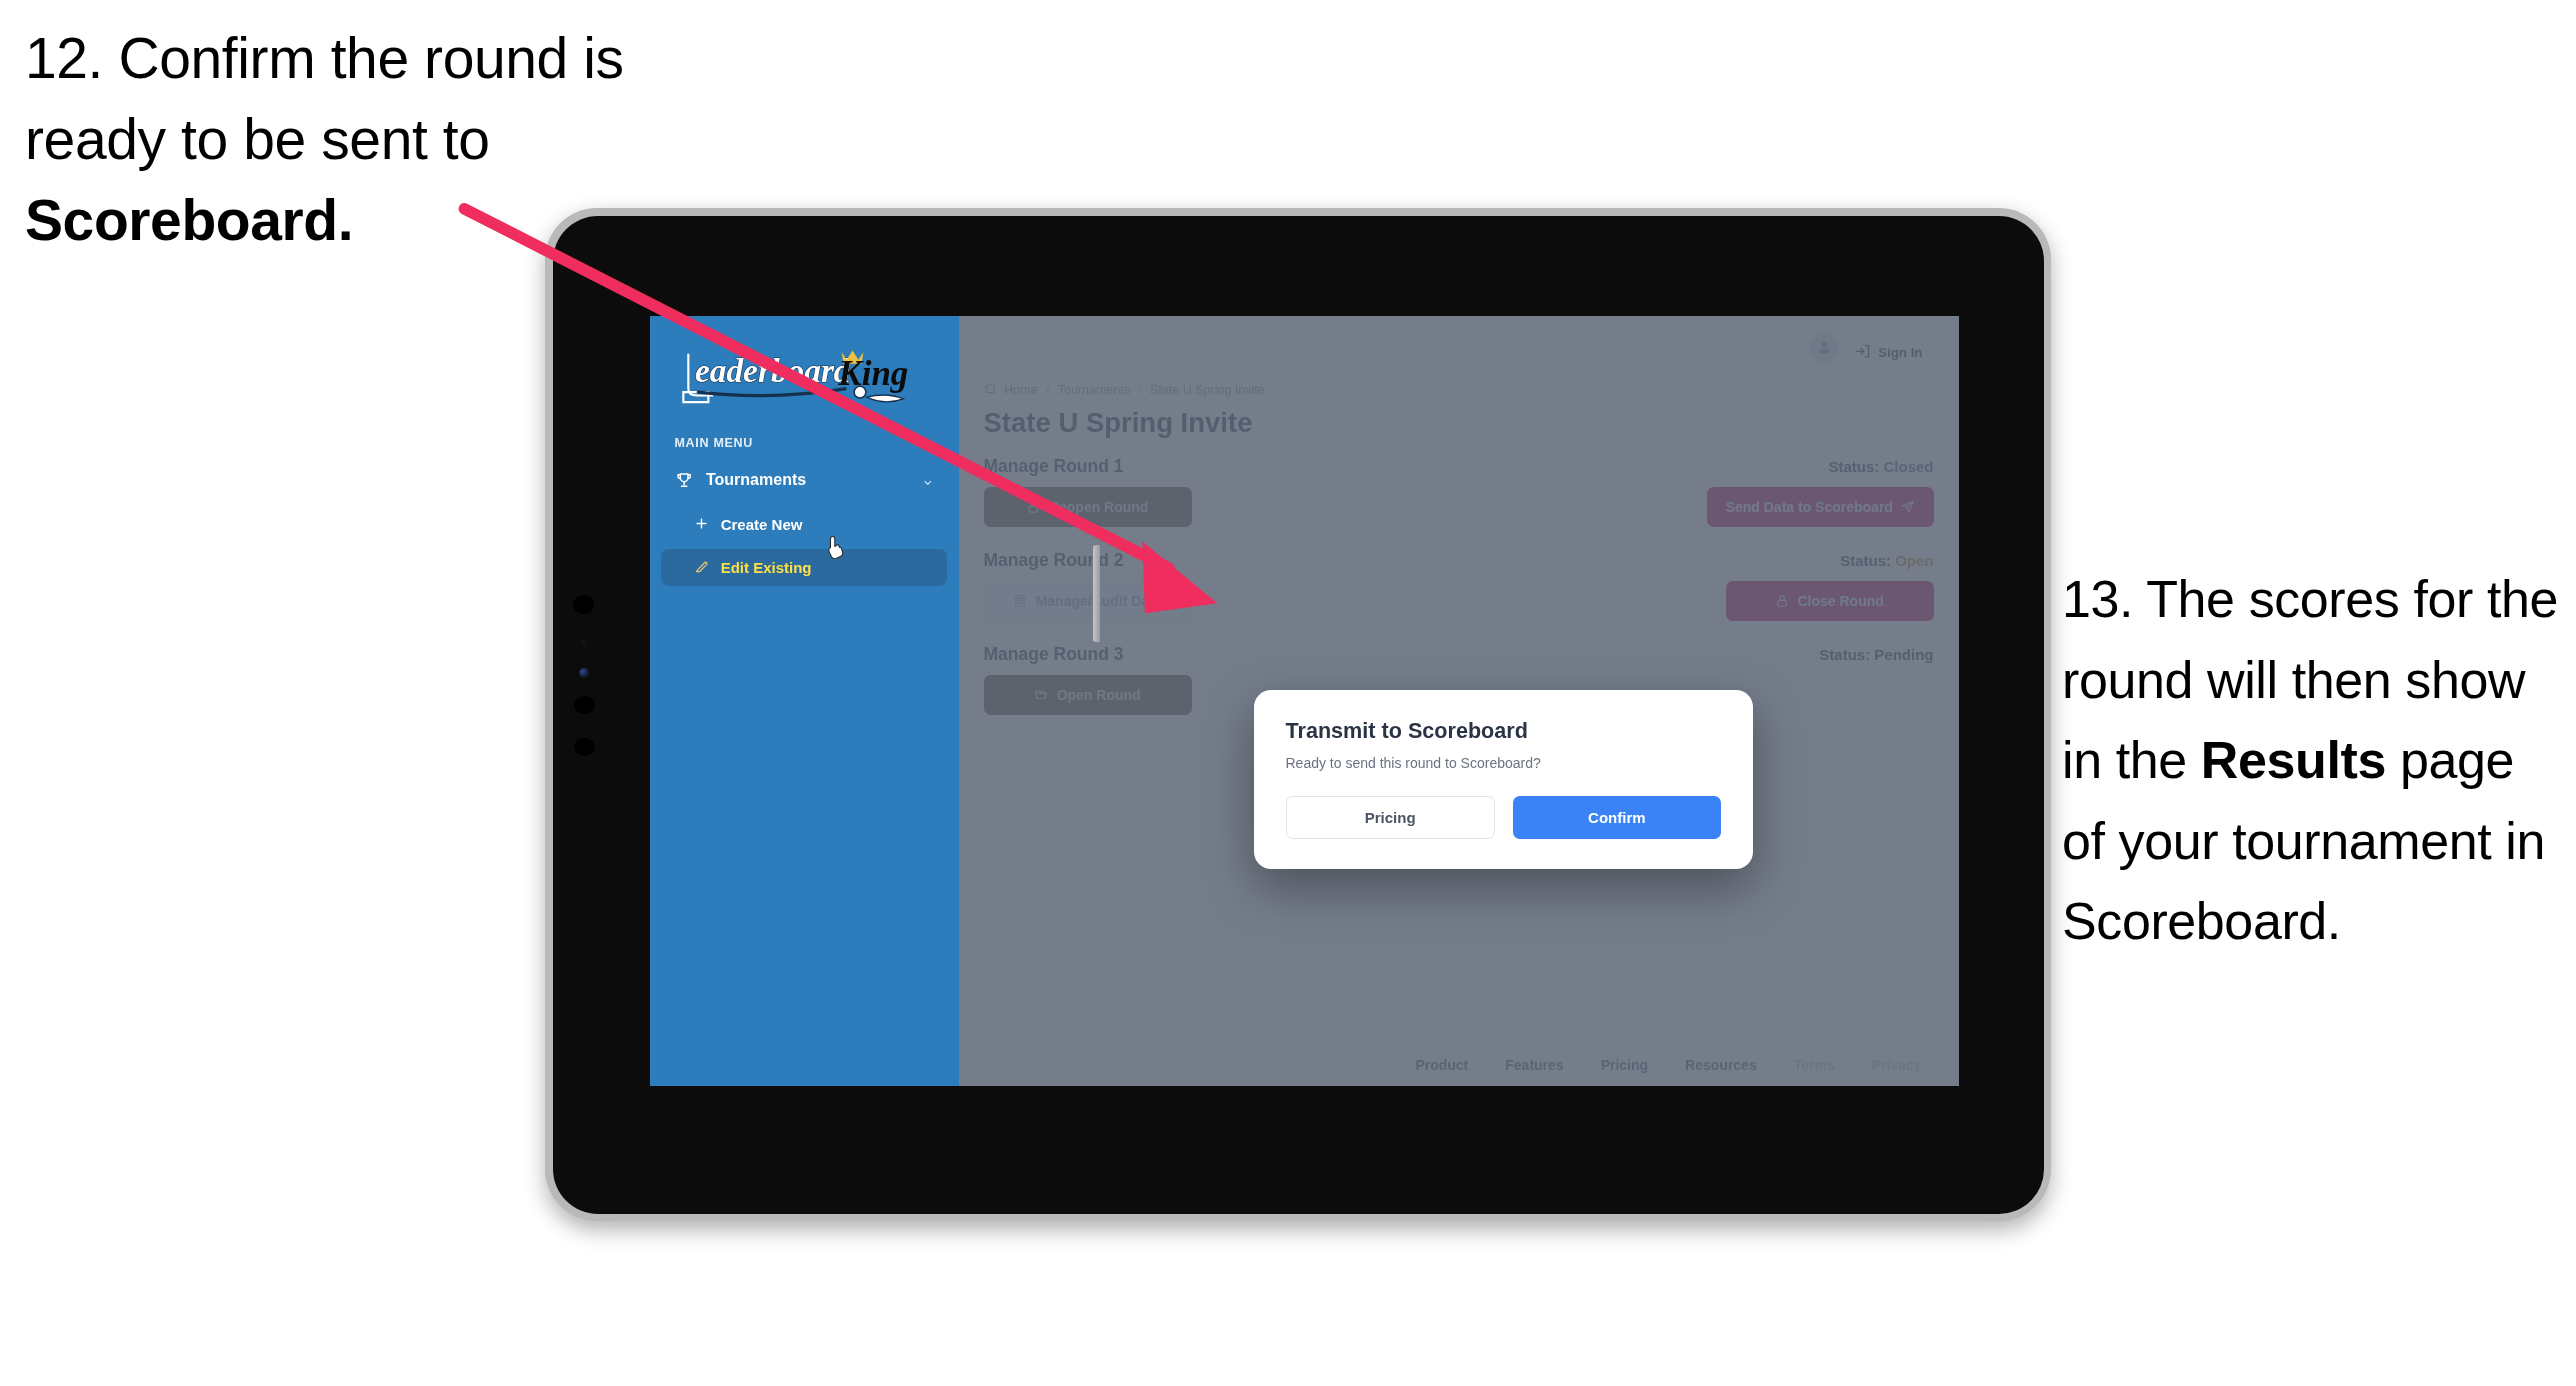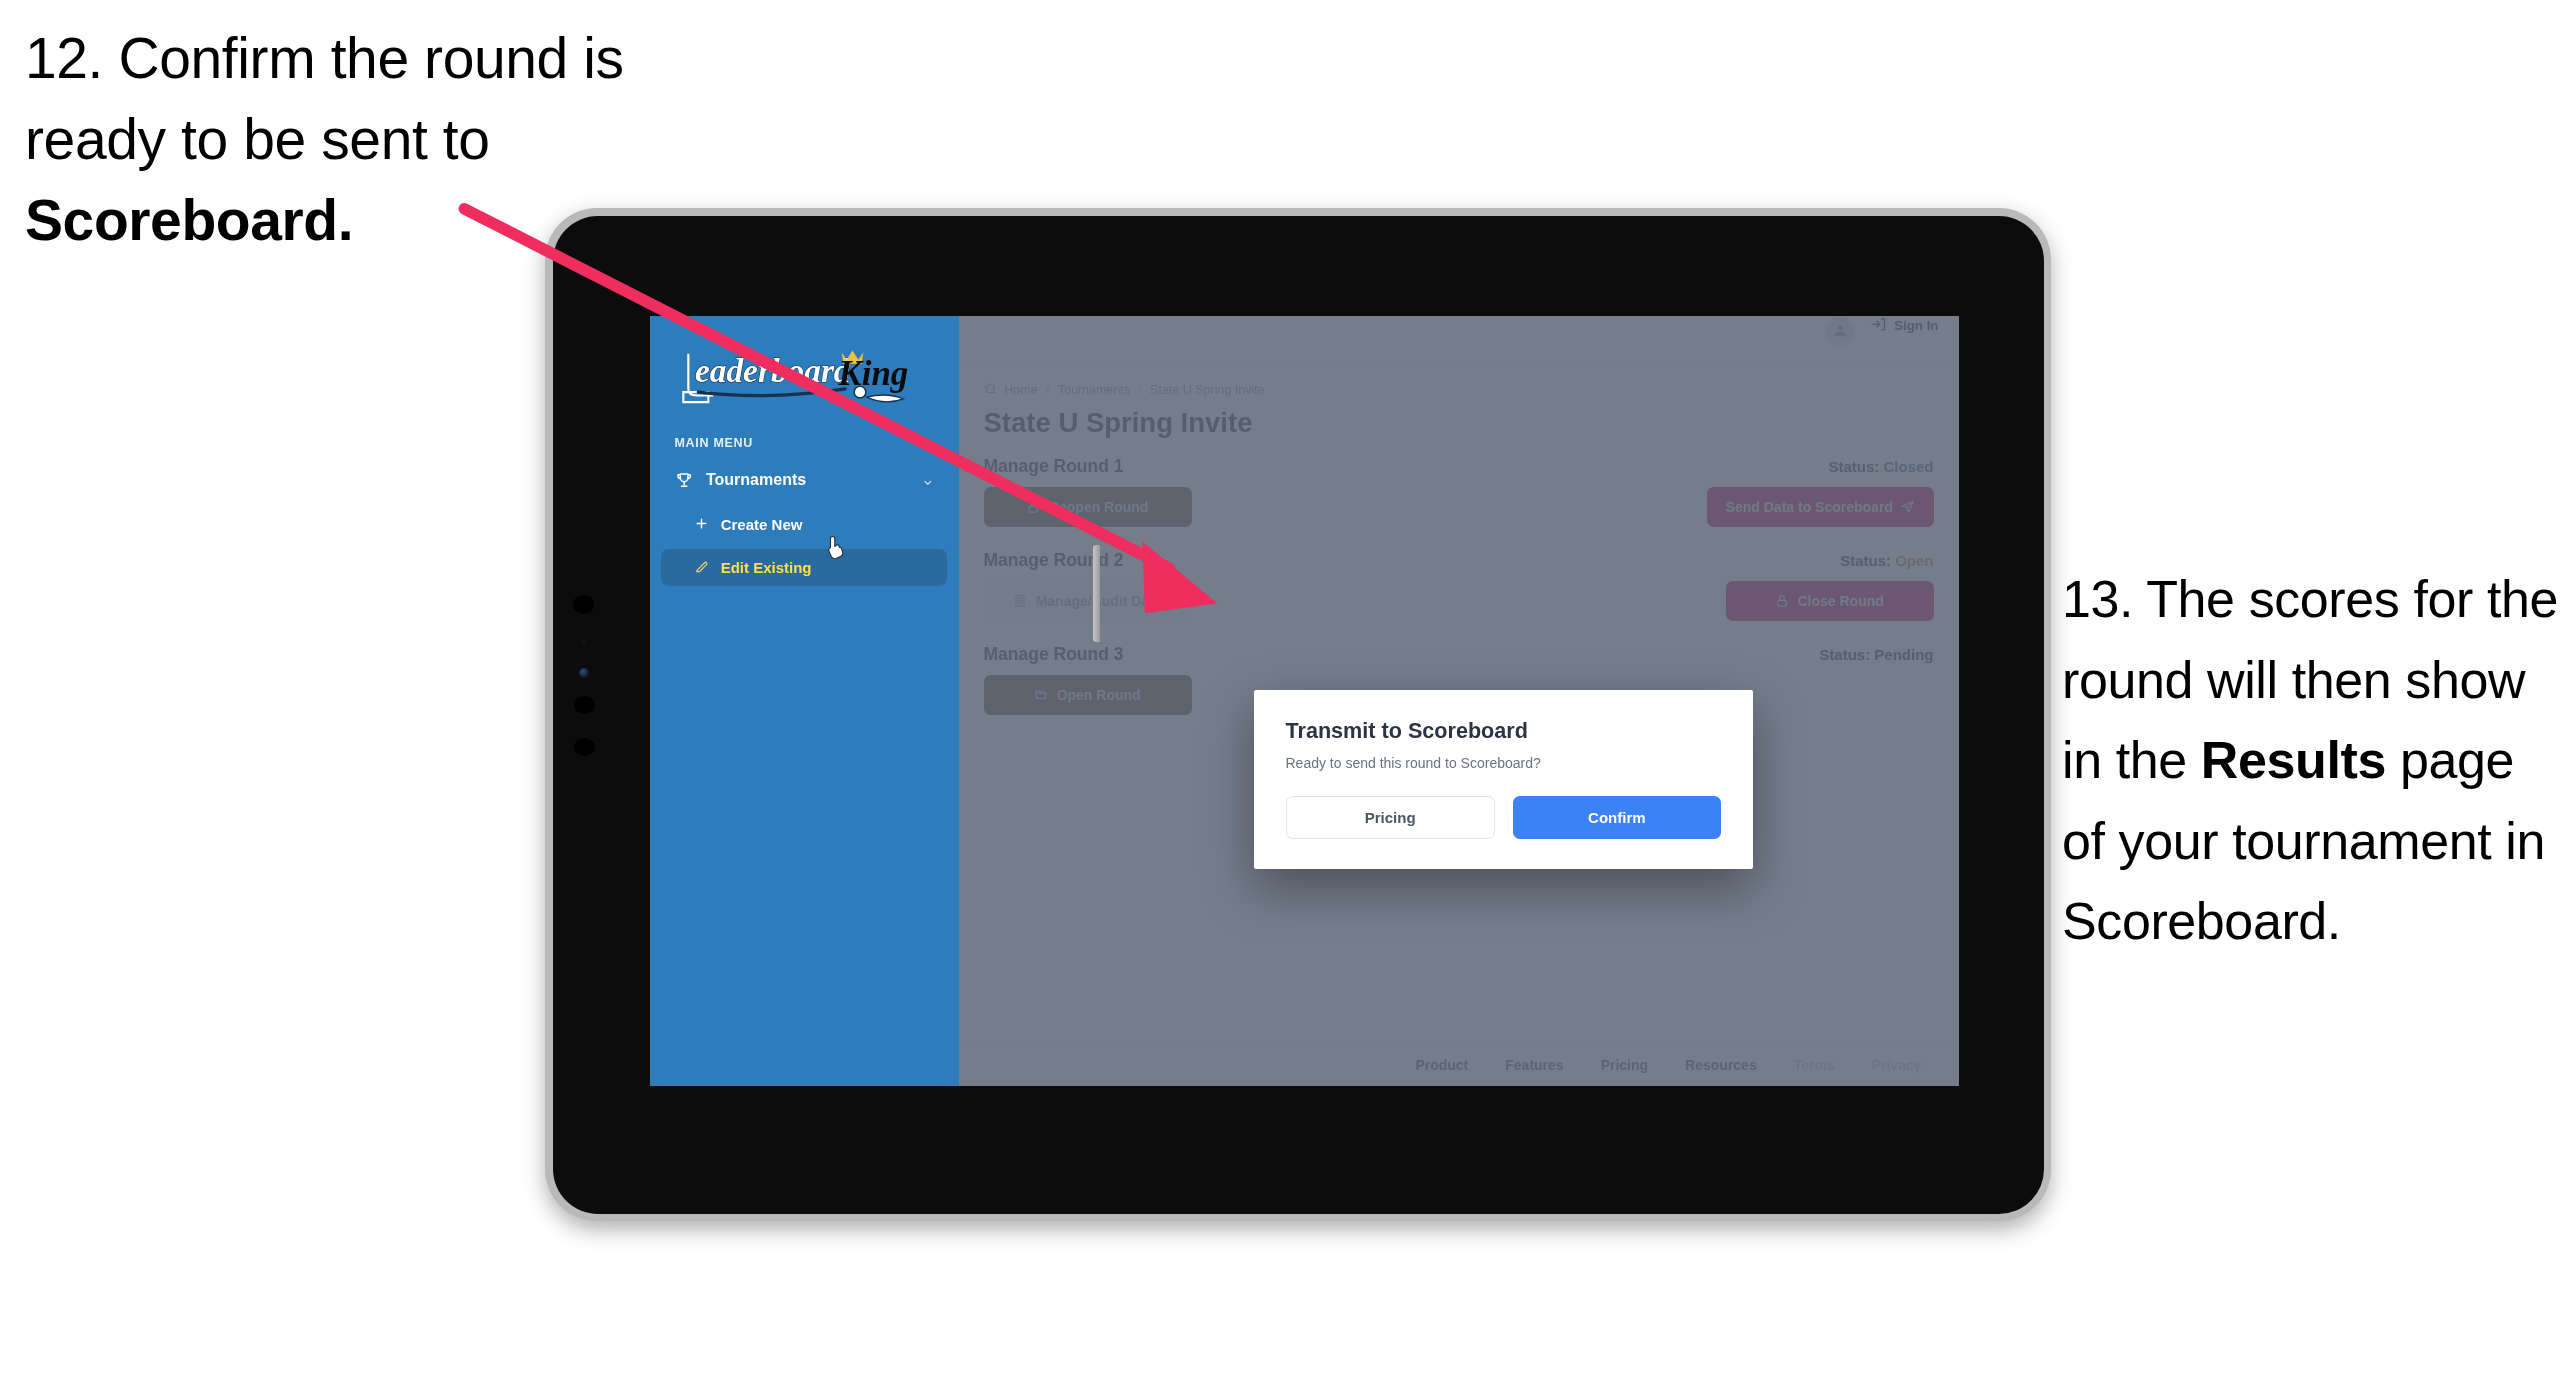--- a/index.html
+++ b/index.html
@@ -139,22 +139,22 @@
   #main-pane {
     flex: 1 1 auto;
     position: relative;
     background: #fff;
     display: flex;
     flex-direction: column;
   }
   #app-header {
     height: 48px;
     border-bottom: 0.8px solid #eef0f3;
-    display: flex; align-items: flex-start; justify-content: flex-end;
-    padding-right: 20px;
+    display: flex; align-items: flex-end; justify-content: flex-end;
+    padding-right: 36px;
     gap: 15px;
   }
   #avatar {
     width: 30px; height: 30px; border-radius: 50%;
     background: #e3e6ea;
     display: flex; align-items: center; justify-content: center;
   }
   #signin-button {
     display: flex; align-items: center; gap: 7.5px;
     color: #2f3b4d; font-size: 13.3px; font-weight: 700;
@@ -214,21 +214,21 @@
     position: absolute; left: 309px; top: 0;
     width: 1000px; height: 770px;
     background: #5b6475;
     opacity: 0.84;
   }
   #modal-dialog {
     position: absolute;
     left: 604px; top: 374px;
     width: 499px;
     background: #ffffff;
-    border-radius: 2px;
+    border-radius: 17px;
     box-shadow: 0 18.3px 50px rgba(0,0,0,0.35);
     padding: 28px 32px 30px 32px;
   }
   #modal-title { font-size: 21.6px; font-weight: 700; color: #2b3445; margin-bottom: 11.6px; }
   #modal-message { font-size: 14px; color: #6a7382; margin-bottom: 25px; }
   #modal-actions { display: flex; gap: 18.3px; }
   #modal-actions .mbtn {
     flex: 1 1 0;
     height: 43px;
     border-radius: 6.7px;

